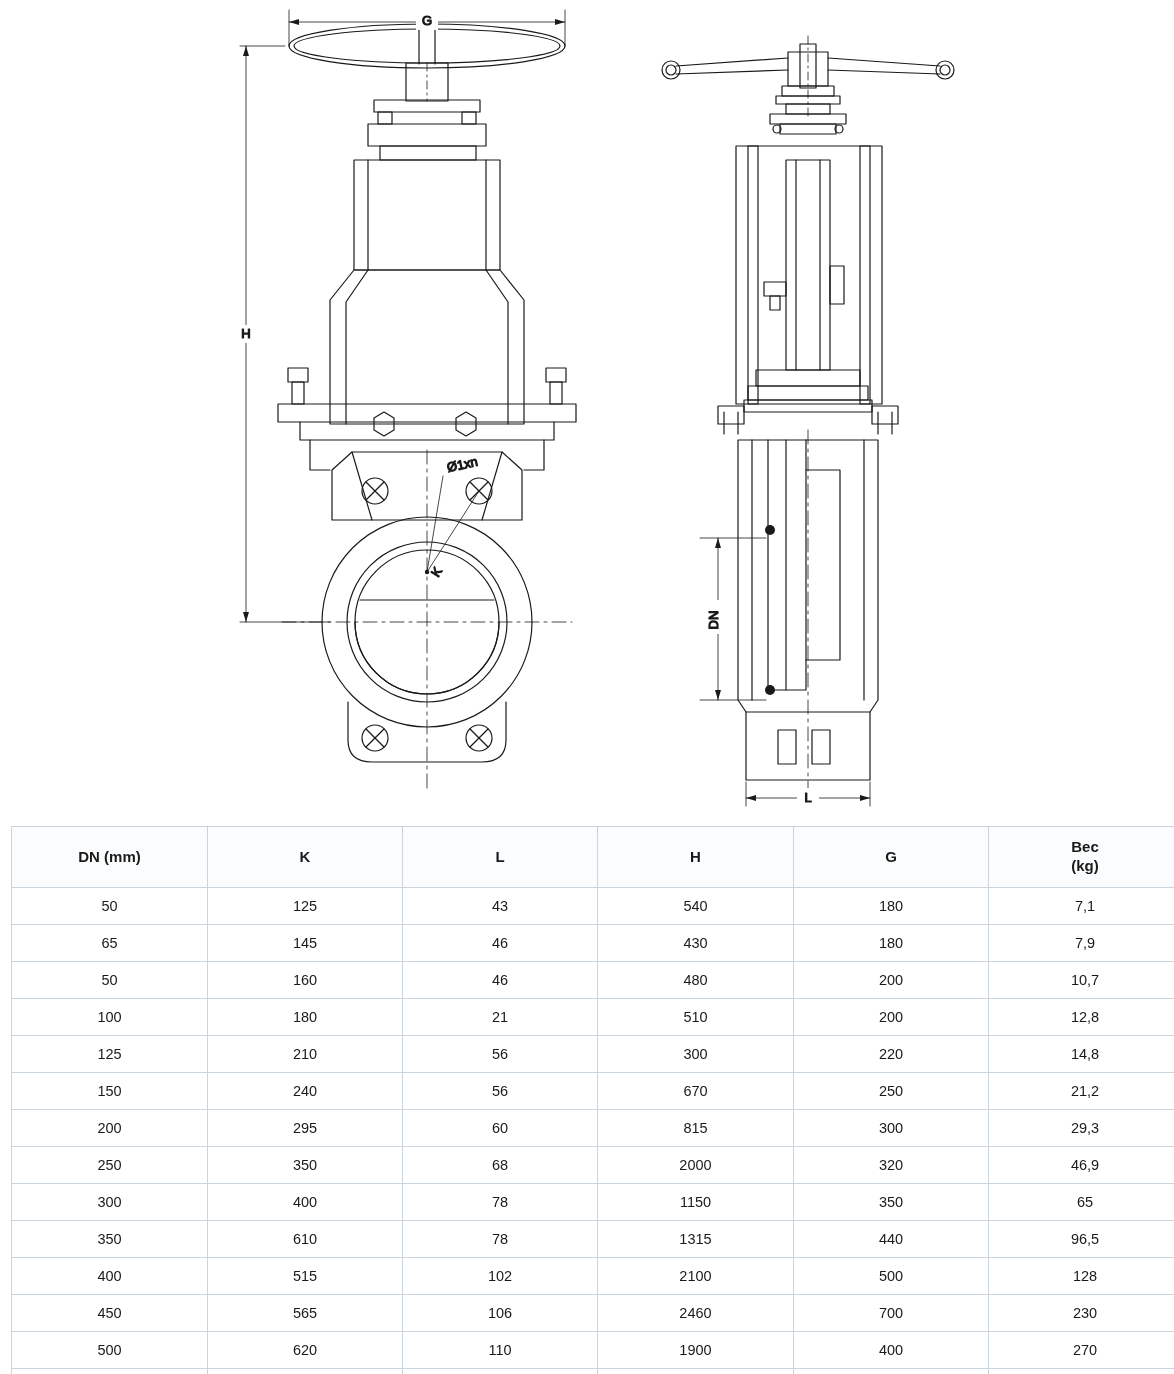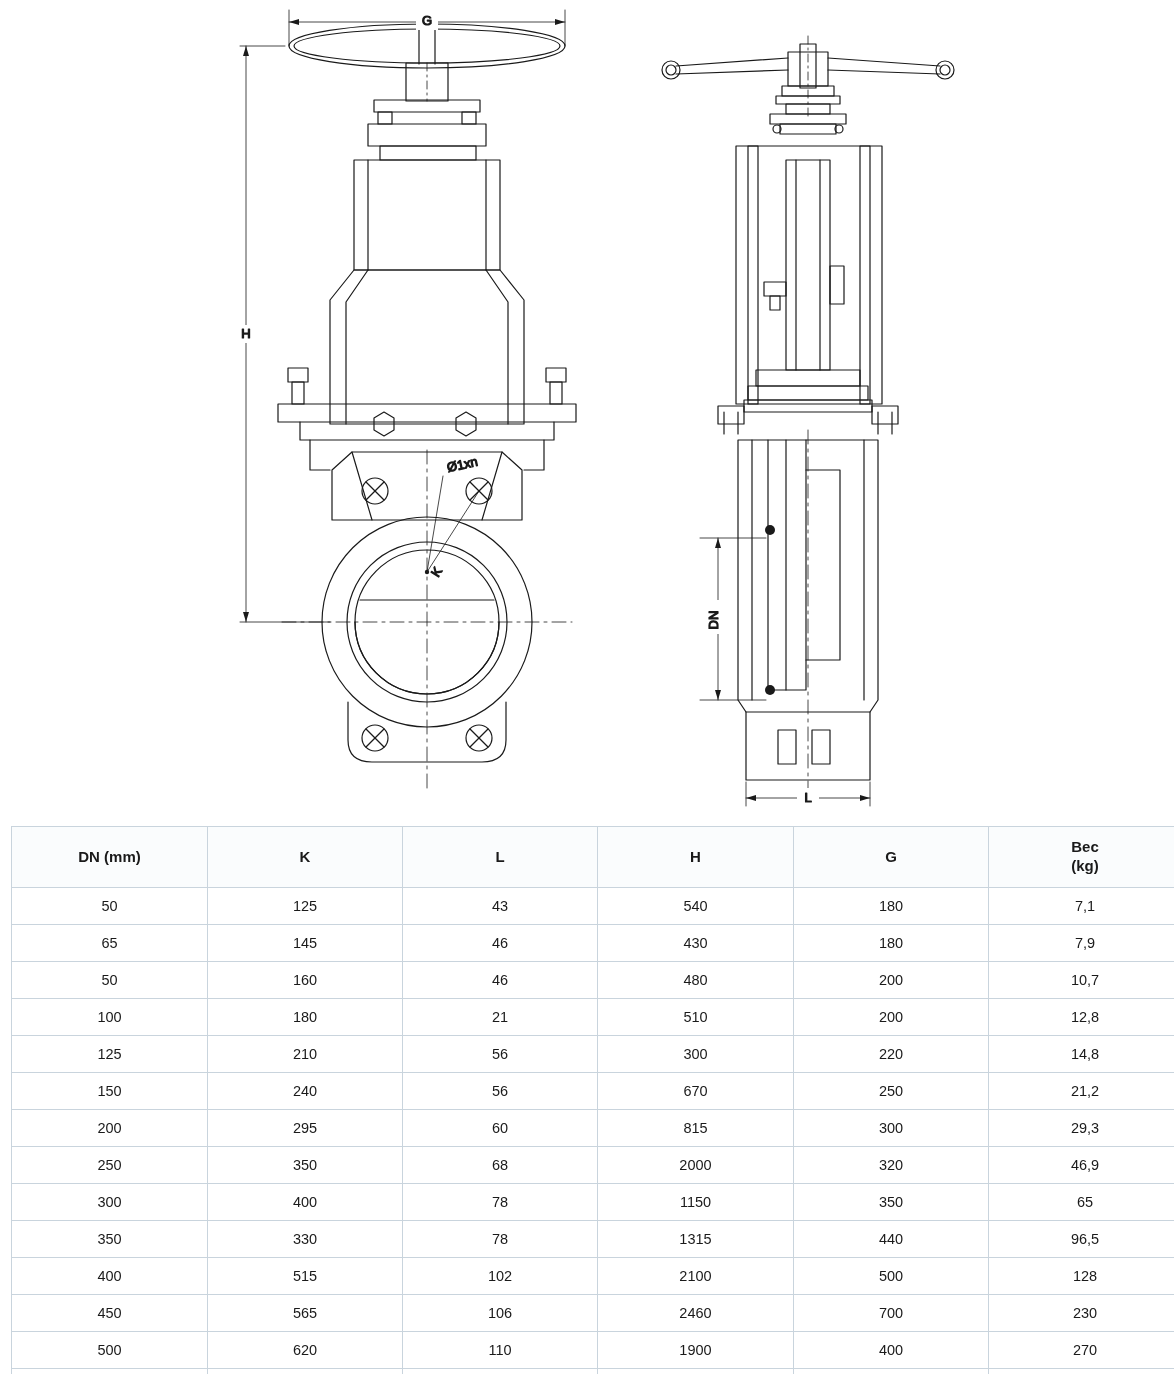--- a/index.html
+++ b/index.html
@@ -335,21 +335,21 @@
         <tr>
           <td class="first-col">300</td>
           <td>400</td>
           <td>78</td>
           <td>1150</td>
           <td>350</td>
           <td>65</td>
         </tr>
         <tr>
           <td class="first-col">350</td>
-          <td>330</td>
+          <td>610</td>
           <td>78</td>
           <td>1315</td>
           <td>440</td>
           <td>96,5</td>
         </tr>
         <tr>
           <td class="first-col">400</td>
           <td>515</td>
           <td>102</td>
           <td>2100</td>

